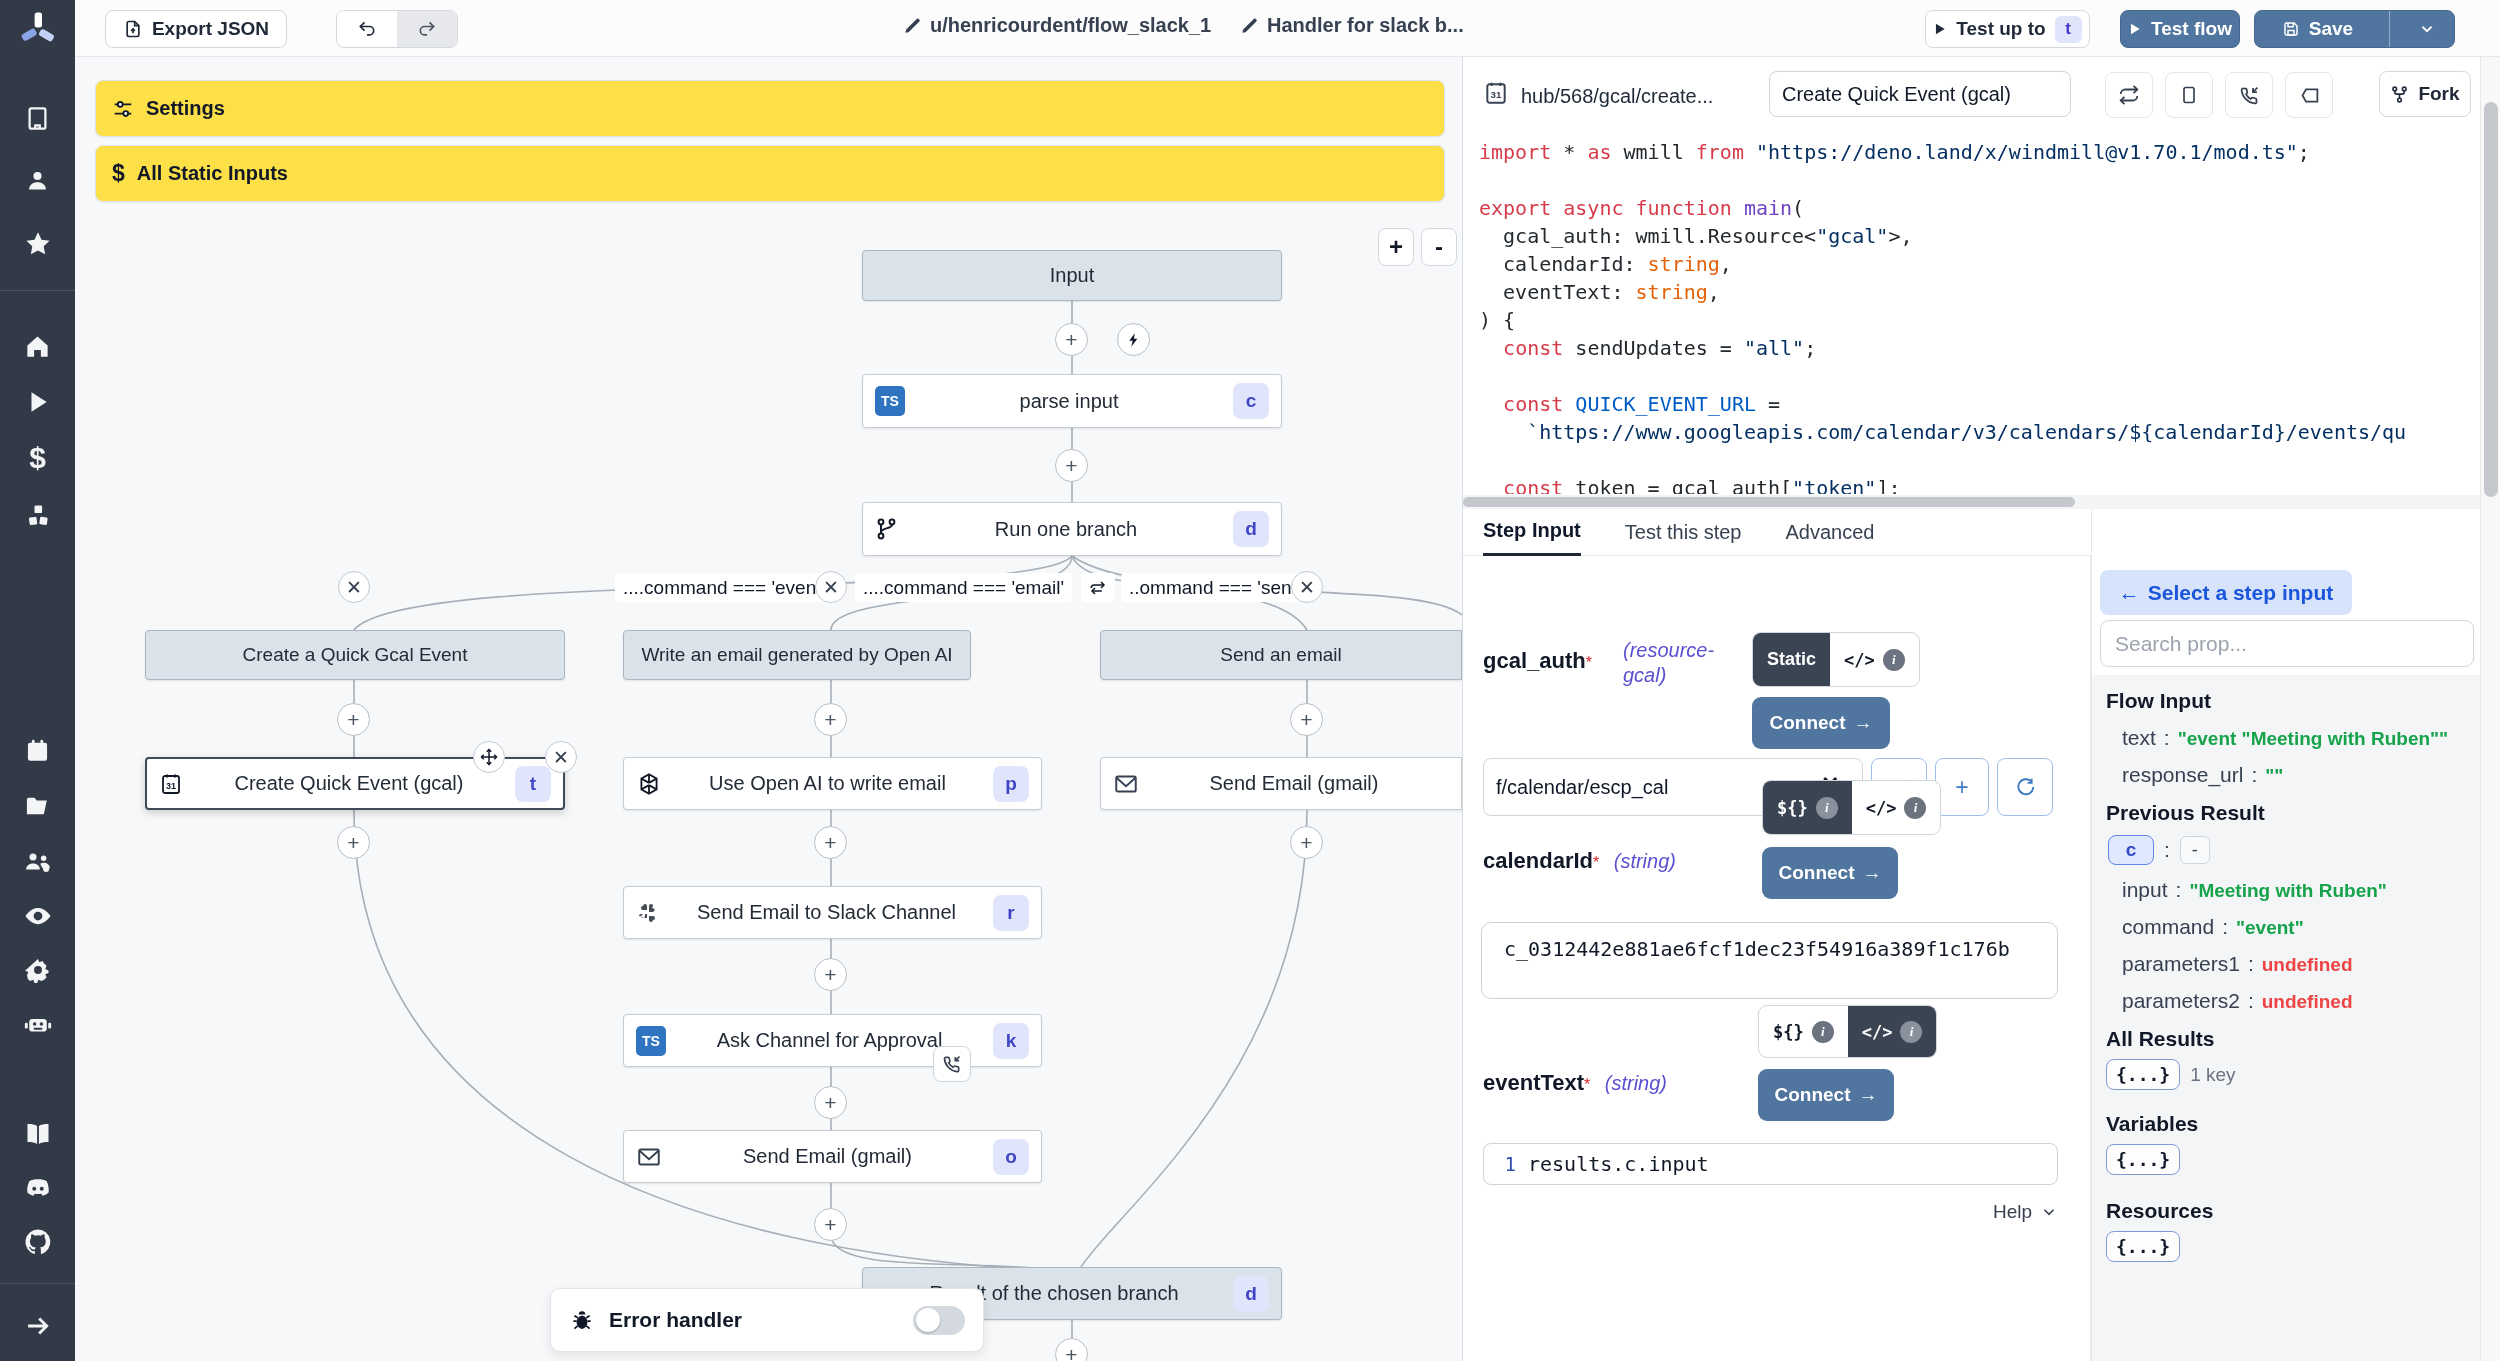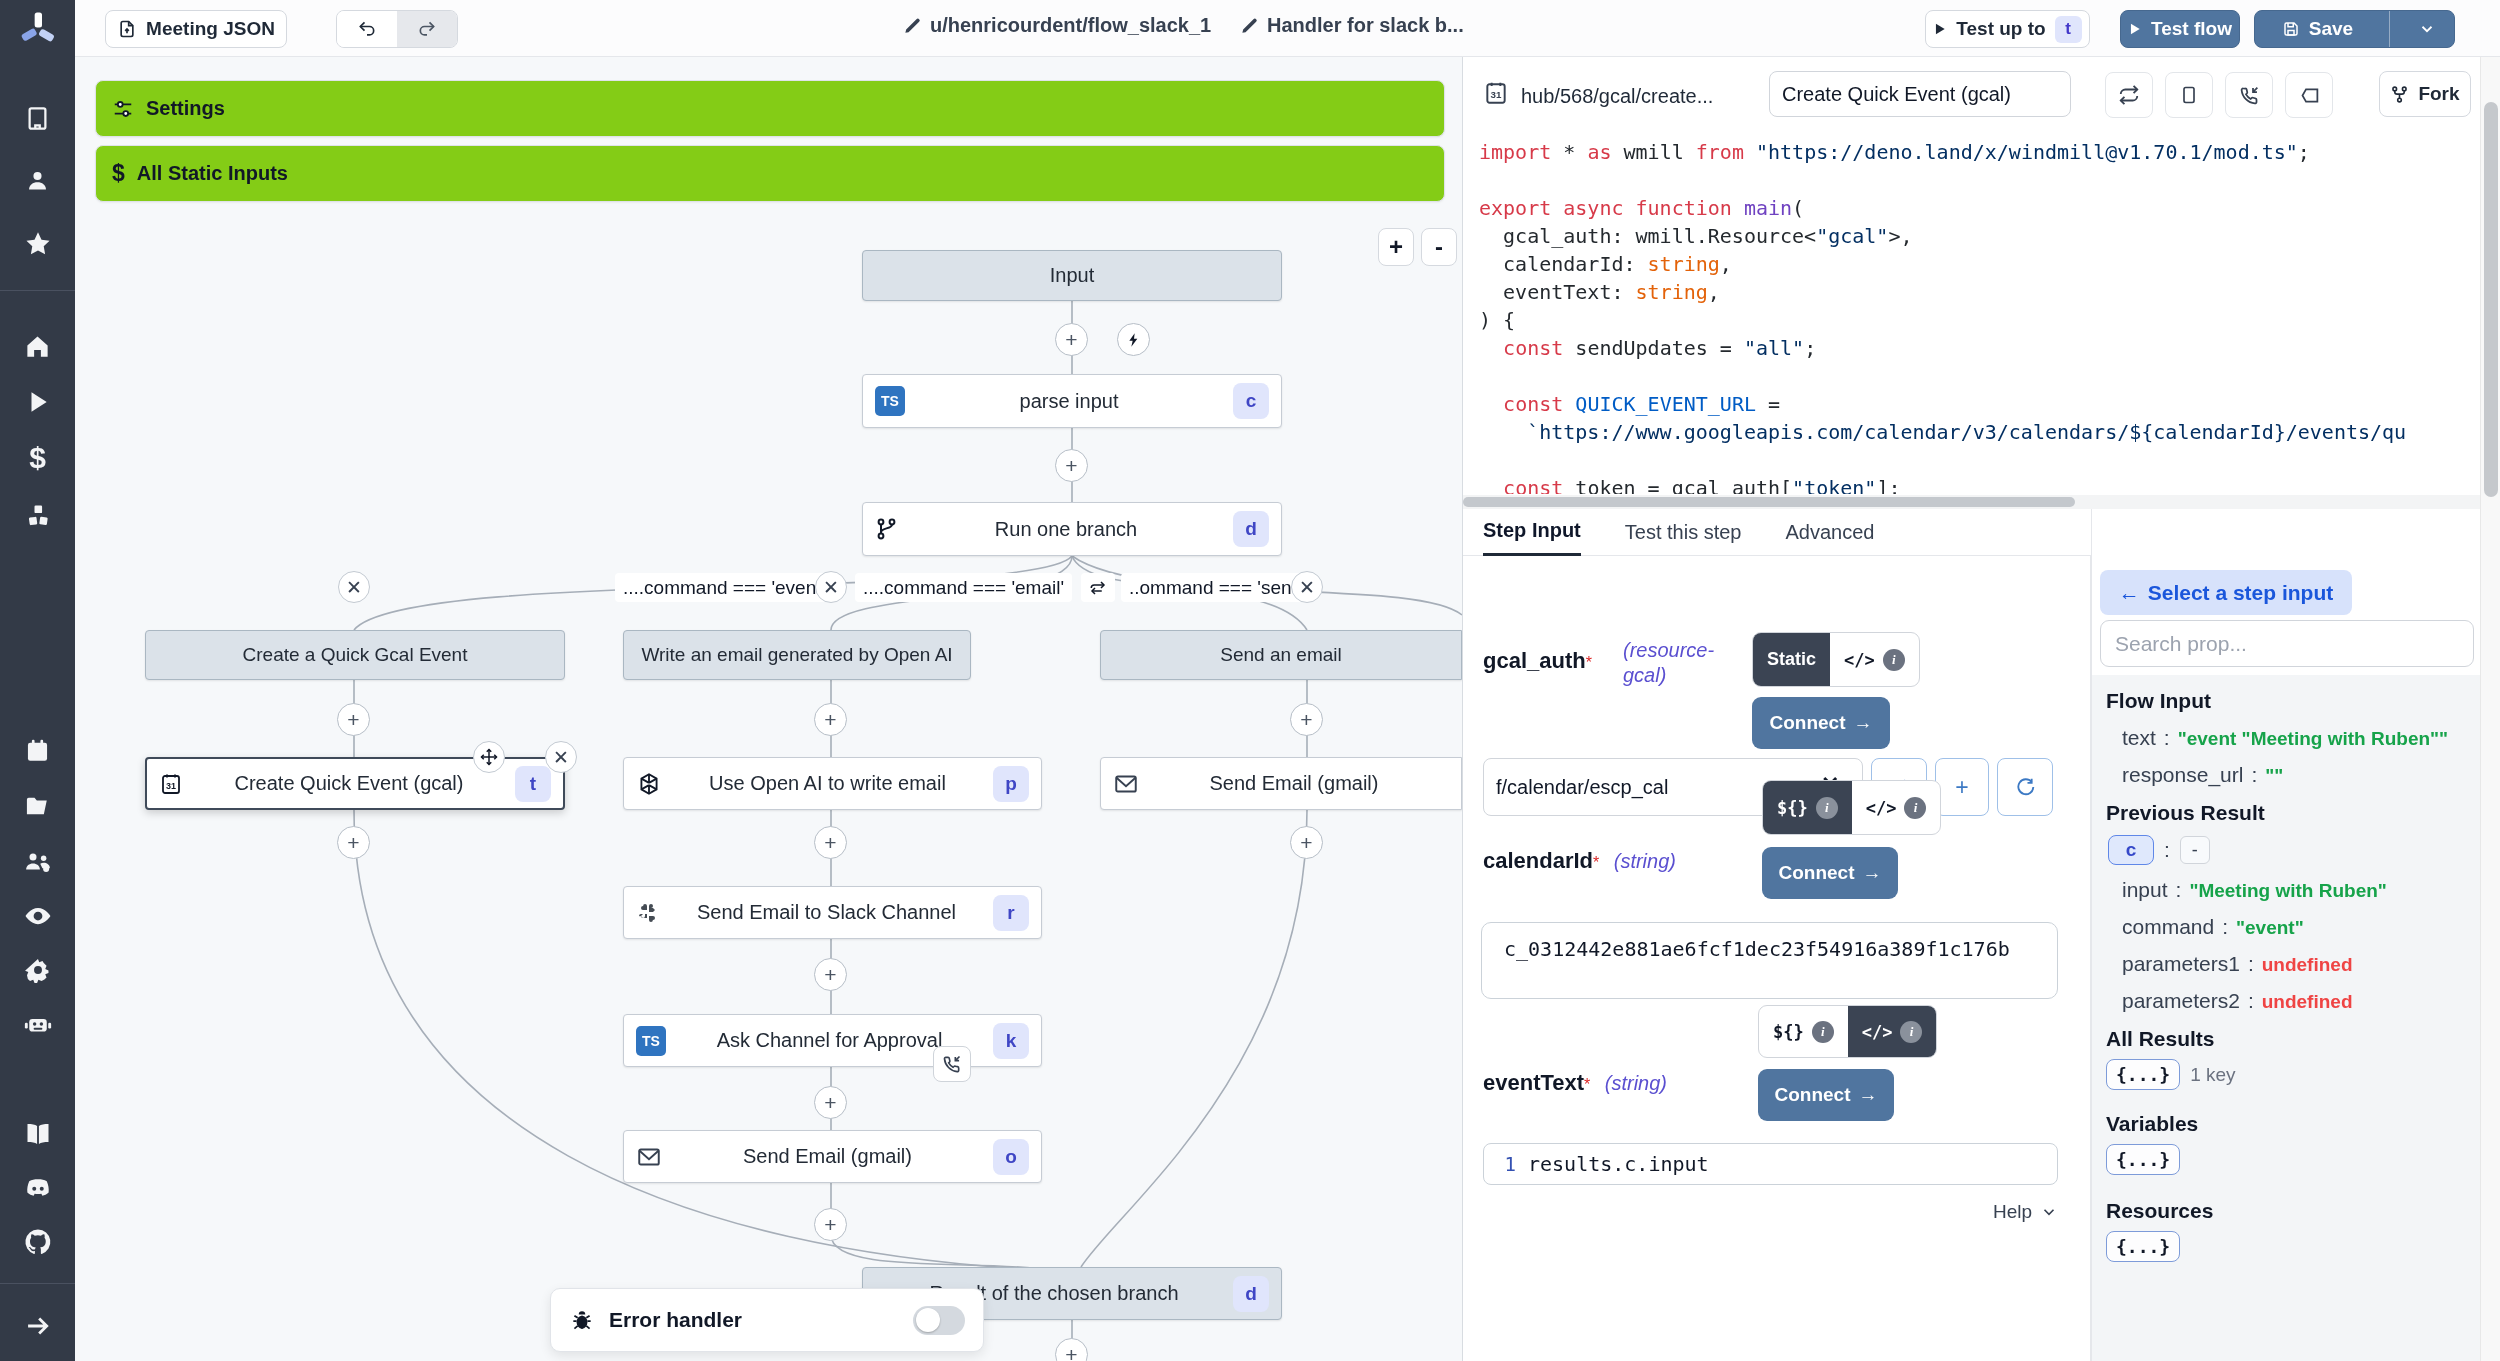--- a/index.html
+++ b/index.html
@@ -15,21 +15,21 @@
 
   
   .topbar { left:75px; top:0; width:2425px; height:57px; background:#fcfcfd; border-bottom:1px solid #e5e7eb; z-index:15; }
   .btn-white { display:flex; align-items:center; gap:9px; background:#fff; border:1px solid #d5d9df; border-radius:8px; font-size:19px; font-weight:700; color:#1f2937; justify-content:center; cursor:pointer; }
   .btn-blue { display:flex; align-items:center; gap:9px; background:#50759f; border:1px solid #46688f; border-radius:8px; font-size:19px; font-weight:700; color:#fff; justify-content:center; cursor:pointer; }
   .crumb { display:flex; align-items:center; gap:8px; font-size:20px; font-weight:600; color:#374151; }
   .keybadge { width:27px; height:27px; border-radius:6px; background:#e0e5fc; color:#4338ca; font-size:17px; font-weight:700; display:flex; align-items:center; justify-content:center; }
 
   
   .canvas { left:75px; top:57px; width:1387px; height:1304px; background:#f6f8fa; overflow:hidden; z-index:1; }
-  .wbar { position:absolute; left:20px; width:1350px; height:57px; background:#84cc16; border:1px solid #dfe3e8; border-radius:8px; box-shadow:0 1px 2px rgba(0,0,0,.05); display:flex; align-items:center; gap:12px; padding:0 16px; font-size:20px; font-weight:700; color:#111827; cursor:pointer; }
+  .wbar { position:absolute; left:20px; width:1350px; height:57px; background:#fde047; border:1px solid #dfe3e8; border-radius:8px; box-shadow:0 1px 2px rgba(0,0,0,.05); display:flex; align-items:center; gap:12px; padding:0 16px; font-size:20px; font-weight:700; color:#111827; cursor:pointer; }
   .zoombtn { position:absolute; width:36px; height:38px; background:#fff; border:1px solid #d5d9df; border-radius:8px; font-size:24px; font-weight:700; color:#111827; display:flex; align-items:center; justify-content:center; cursor:pointer; }
   .node { position:absolute; height:53px; background:#fff; border:1px solid #c6ccd4; border-radius:4px; box-shadow:0 1px 2px rgba(0,0,0,.09); display:flex; align-items:center; padding:0 12px; font-size:20px; color:#232b36; cursor:pointer; z-index:2; }
   .node .lbl { flex:1; text-align:center; white-space:nowrap; overflow:hidden; }
   .node.gray { background:#dbe2e9; border-color:#aab7c2; justify-content:center; }
   .node.sel { border:2.5px solid #3f4a59; box-shadow:0 3px 8px rgba(0,0,0,.18); }
   .ltr { width:36px; height:36px; border-radius:8px; background:#e0e5fc; color:#3f46c5; font-size:19px; font-weight:700; display:flex; align-items:center; justify-content:center; }
   .tsb { width:30px; height:30px; border-radius:5px; background:#2f74c0; color:#fff; font-size:14px; font-weight:700; display:flex; align-items:center; justify-content:center; }
   .pluscirc { position:absolute; width:33px; height:33px; margin:-17px; border-radius:50%; background:#fff; border:1px solid #b6bec7; color:#4b5563; display:flex; align-items:center; justify-content:center; font-size:21px; cursor:pointer; z-index:2; }
   .xcirc { position:absolute; width:32px; height:32px; margin:-16px; border-radius:50%; background:#fff; border:1px solid #c3cad2; color:#374151; display:flex; align-items:center; justify-content:center; font-size:19px; cursor:pointer; z-index:3; }
   .chip { position:absolute; height:29px; background:#fff; border-radius:4px; display:flex; align-items:center; padding:0 8px; font-size:19px; color:#111827; white-space:nowrap; z-index:2; }
@@ -211,21 +211,21 @@
   </div>
 </div>
 
 <div class="abs topbar">
   <div class="abs btn-white" style="left:30px;top:10px;width:182px;height:38px;">
     <svg width="20" height="20" viewBox="0 0 24 24" fill="none" stroke="#1f2937" stroke-width="2">
         <path d="M14 3H7a2 2 0 0 0-2 2v14a2 2 0 0 0 2 2h10a2 2 0 0 0 2-2V8z"></path>
         <path d="M14 3v5h5"></path>
         <path d="M12 17v-5M9.8 14.2 12 12l2.2 2.2"></path>
       </svg>
-    <span>Meeting JSON</span>
+    <span>Export JSON</span>
   </div>
   <div class="abs" style="left:261px;top:10px;width:122px;height:38px;border:1px solid #d5d9df;border-radius:8px;overflow:hidden;display:flex;">
     <div style="flex:1;background:#fff;display:flex;align-items:center;justify-content:center;cursor:pointer;">
       <svg width="20" height="20" viewBox="0 0 24 24" fill="none" stroke="#1f2937" stroke-width="2">
           <path d="M9 4 4 9l5 5"></path>
           <path d="M4 9h11a5 5 0 0 1 0 10h-3"></path>
         </svg>
     </div>
     <div style="flex:1;background:#e6e8ec;display:flex;align-items:center;justify-content:center;cursor:pointer;">
       <svg width="20" height="20" viewBox="0 0 24 24" fill="none" stroke="#4b5563" stroke-width="2">

